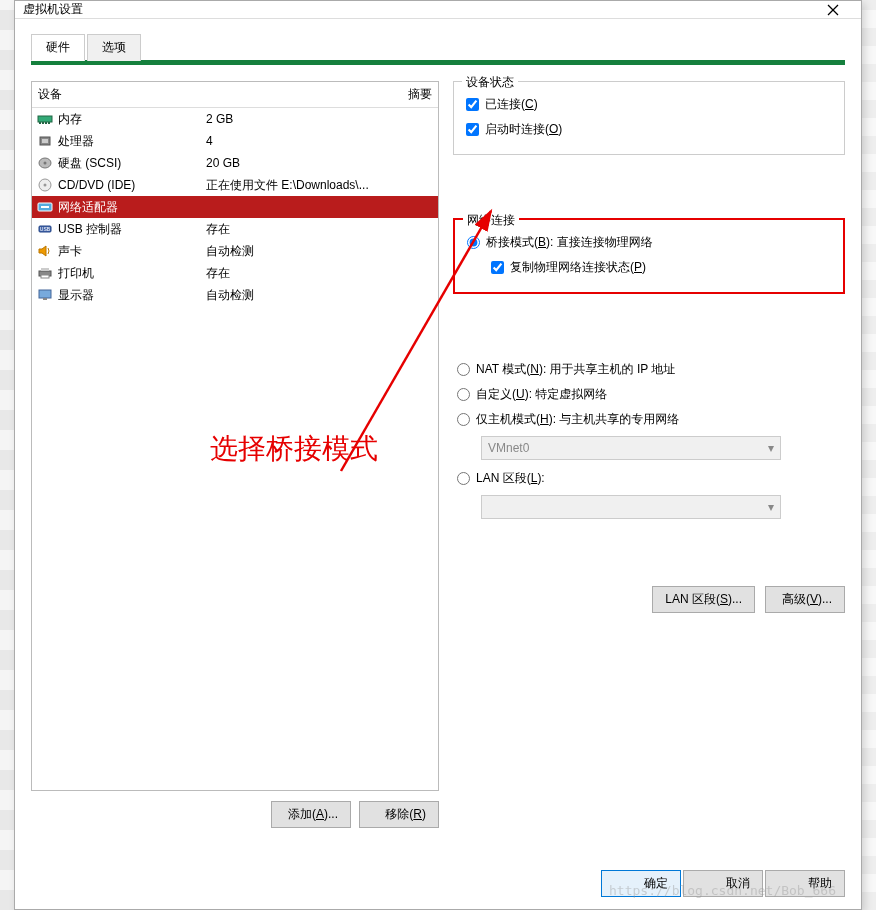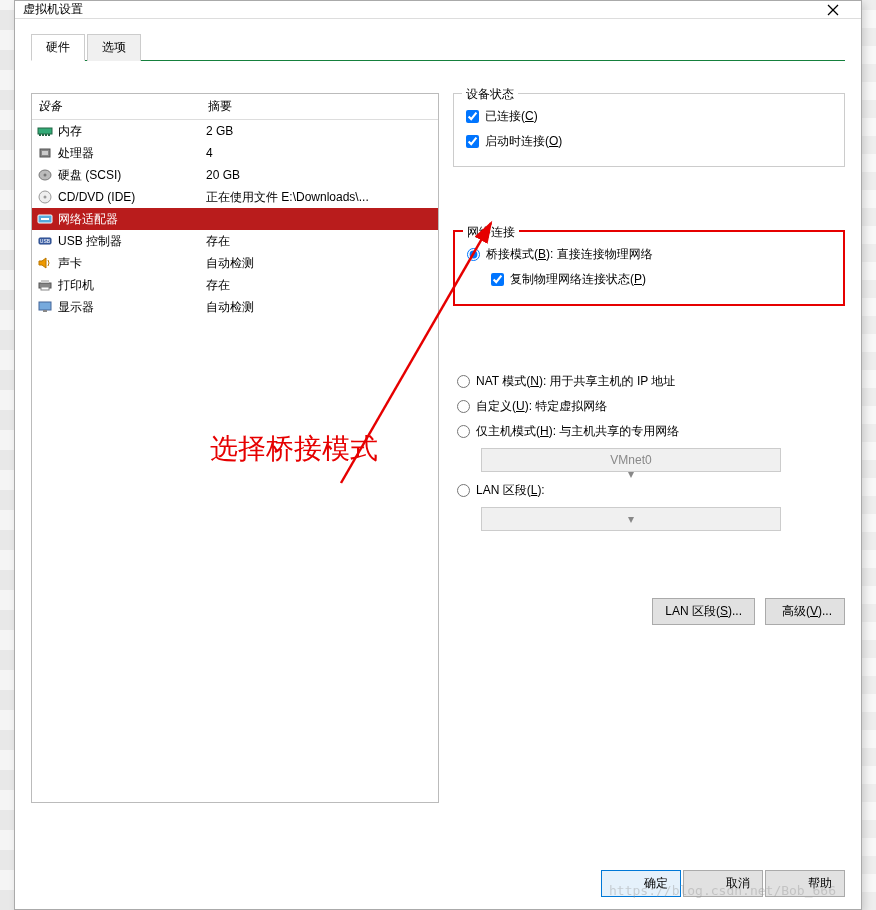--- a/index.html
+++ b/index.html
@@ -49,22 +49,22 @@
     }
     .close-btn svg { width: 12px; height: 12px; }
     .body {
       flex: 1;
       display: flex;
       flex-direction: column;
       padding: 14px 16px 10px 16px;
     }
     .tabs {
       display: flex;
-      border-bottom: 1px solid #15803d;
-      margin-bottom: 16px;
+      border-bottom: 5px solid #15803d;
+      margin-bottom: 0;
     }
     .tab {
       padding: 4px 14px;
       border: 1px solid #ccc;
       border-bottom: none;
       background: #f0f0f0;
       margin-right: 2px;
       cursor: pointer;
       position: relative;
       top: 1px;
@@ -90,22 +90,22 @@
       height: 710px;
       background: #fff;
       overflow: hidden;
     }
     .list-header {
       display: flex;
       border-bottom: 1px solid #ddd;
       padding: 4px 6px;
       font-size: 12px;
     }
-    .col-device { width: 170px; font-style: italic; }
-    .col-summary { flex: 1; }
+    .col-device { width: 170px; }
+    .col-summary { flex: 1; text-align: right; }
     .list-row {
       display: flex;
       align-items: center;
       padding: 2px 4px;
       font-size: 12px;
       height: 22px;
       cursor: pointer;
     }
     .list-row.selected {
       background: #b91c1c;
@@ -171,21 +171,20 @@
       border: 1px solid #ccc;
       background: #f0f0f0;
       color: #888;
       margin-left: 24px;
       margin-top: 4px;
       font-size: 12px;
       height: 24px;
       display: flex;
       align-items: center;
       justify-content: space-between;
-      flex-direction: column;
     }
     .right-buttons {
       display: flex;
       justify-content: flex-end;
       gap: 10px;
       margin-top: 6px;
     }
     .footer {
       display: flex;
       justify-content: flex-end;
@@ -343,20 +342,24 @@
                 <svg viewBox="0 0 16 14">
                   <rect x="2" y="2" width="12" height="8" fill="#7ad" stroke="#469"></rect>
                   <rect x="6" y="10" width="4" height="2" fill="#888"></rect>
                 </svg>
               </span>
             <span class="dev-name">显示器</span>
             <span class="dev-summary">自动检测</span>
           </div>
         </div>
 
+        <div class="left-buttons">
+          <button class="btn"><span>添加(<span class="hotkey">A</span>)...</span></button>
+          <button class="btn"><span>移除(<span class="hotkey">R</span>)</span></button>
+        </div>
 
         <svg class="arrow-svg" style="left:290px; top:120px; width:190px; height:280px;" viewBox="0 0 190 280">
           <defs>
               <marker id="ah" markerWidth="10" markerHeight="10" refX="8" refY="3" orient="auto">
                 <polygon points="0,0 9,3 0,6" fill="#e60000"></polygon>
               </marker>
             </defs>
           <line x1="20" y1="270" x2="170" y2="10" stroke="#e60000" stroke-width="2.5" marker-end="url(#ah)"></line>
         </svg>
       </div>

